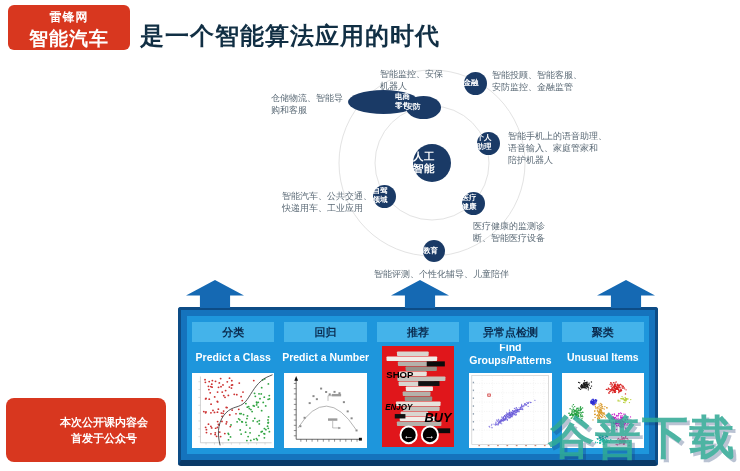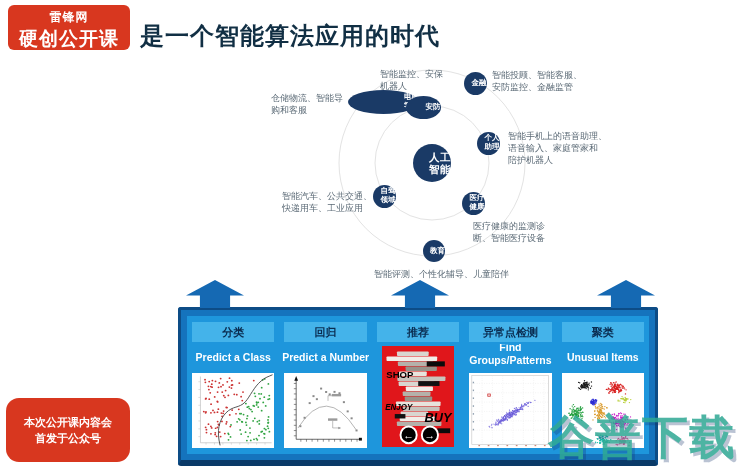--- a/index.html
+++ b/index.html
@@ -6,63 +6,63 @@
   .slide{position:relative;width:740px;height:471px;background:#fff;overflow:hidden;
          font-family:"Liberation Sans","DejaVu Sans",sans-serif;}
   .rings{position:absolute;left:0;top:0;width:740px;height:471px;pointer-events:none;}
   .logo-box{position:absolute;left:8px;top:5px;width:122px;height:45px;border-radius:6px;
             background:var(--brand-red,#d8371f);color:#fff;text-align:center;}
   .logo-site{font-size:12px;font-weight:bold;margin-top:4px;letter-spacing:1px;}
   .logo-program{font-size:19px;font-weight:bold;letter-spacing:1px;}
   .slide-title{position:absolute;left:132px;top:12px;margin:8px;font-size:24px;font-weight:bold;
                color:var(--title-text,#112f44);letter-spacing:1px;}
   .node{position:absolute;border-radius:50%;background:var(--node-navy,#1a3a66);color:#fff;
-        display:flex;align-items:center;justify-content:flex-end;text-align:center;
-        white-space:pre-line;line-height:1.15;font-weight:bold;}
+        display:flex;align-items:center;justify-content:flex-start;text-align:center;
+        white-space:pre-line;line-height:1.15;font-weight:bold;font-family:Liberation Serif, serif;}
   .node-sm{font-size:7.5px;}
   .node-center{font-size:10.5px;letter-spacing:.5px;}
   .annotation{position:absolute;font-size:9px;line-height:1.35;
               color:var(--annotation-gray,#5b6a76);white-space:pre-line;}
   .bottom-box{position:absolute;left:178px;top:307px;width:480px;height:159px;box-sizing:border-box;
               background:var(--container-blue,#1573bd);border:3px solid #0d4c86;border-bottom:6px solid #0a3a68;
               border-radius:3px;display:flex;gap:0;padding:6px;}
   .panel{flex:1;background:var(--panel-blue,#1e96dc);display:flex;flex-direction:column;min-width:0;}
   .panel-header{height:20px;margin:6px 5px 0;background:var(--header-blue,#44b3ea);
                 display:flex;align-items:center;justify-content:center;
                 font-size:11px;font-weight:bold;color:#0a2c50;}
   .subtitle{height:26px;margin:2px 1px 0;overflow:hidden;display:flex;align-items:center;justify-content:center;
             text-align:center;font-size:10.5px;font-weight:bold;color:#fff;line-height:1.15;white-space:pre-line;}
   .figure{flex:1;margin:3px 5px 6px;background:#fff;overflow:hidden;}
   .figure.poster{background:#e0161b;margin:4px 10px 7px;}
   .figure svg{display:block;width:100%;height:100%;}
   svg text{font-family:"Liberation Sans","DejaVu Sans",sans-serif;}
   .arrow-up{position:absolute;width:58px;height:28px;background:var(--arrow-blue,#1569b3);
             clip-path:polygon(50% 0,100% 55%,76% 55%,76% 100%,24% 100%,24% 55%,0 55%);}
-  .promo-box{position:absolute;left:6px;top:398px;width:124px;height:64px;border-radius:13px;
+  .promo-box{position:absolute;left:6px;top:398px;width:124px;height:64px;border-radius:8px;
              background:var(--brand-red,#d8371f);color:#fff;text-align:center;
-             display:flex;flex-direction:column;justify-content:center;gap:1px;}
+             display:flex;flex-direction:column;justify-content:center;gap:1px;padding-left:36px;}
   .promo-l1,.promo-l2{font-size:11px;font-weight:bold;}
   .promo-l3{font-size:15px;font-weight:bold;margin-top:2px;}
   .watermark{position:absolute;left:548px;top:414px;z-index:40;font-size:46px;font-weight:bold;
              color:var(--watermark-teal,#2fa893);opacity:.85;letter-spacing:1px;line-height:1;
              white-space:nowrap;text-shadow:3px 3px 0 rgba(23,55,110,.35);}
 </style>
 </head>
 <body>
 
 <div class="slide">
 
   <svg class="rings" width="740" height="471">
     <circle cx="432" cy="163" r="57" fill="none" stroke="#e3e3e3" stroke-width="1"></circle>
     <circle cx="432" cy="163" r="93" fill="none" stroke="#e3e3e3" stroke-width="1"></circle>
   </svg>
 
   <div class="logo-box">
     <div class="logo-site">雷锋网</div>
-    <div class="logo-program">硬创公开课</div>
+    <div class="logo-program">智能汽车</div>
   </div>
 
   <h1 class="slide-title">是一个智能算法应用的时代</h1>
 
   <div id="diagram">
       <div class="node node-center" style="left: 413px; top: 144px; width: 38px; height: 38px;"><span>人工
 智能</span></div>
       <div class="node node-sm" style="left: 348px; top: 90px; width: 24px; height: 24px; padding-left: 47px;"><span>电商
 零售</span></div>
       <div class="node node-sm" style="left: 405.5px; top: 95.5px; width: 35px; height: 23px;"><span>安防</span></div>

